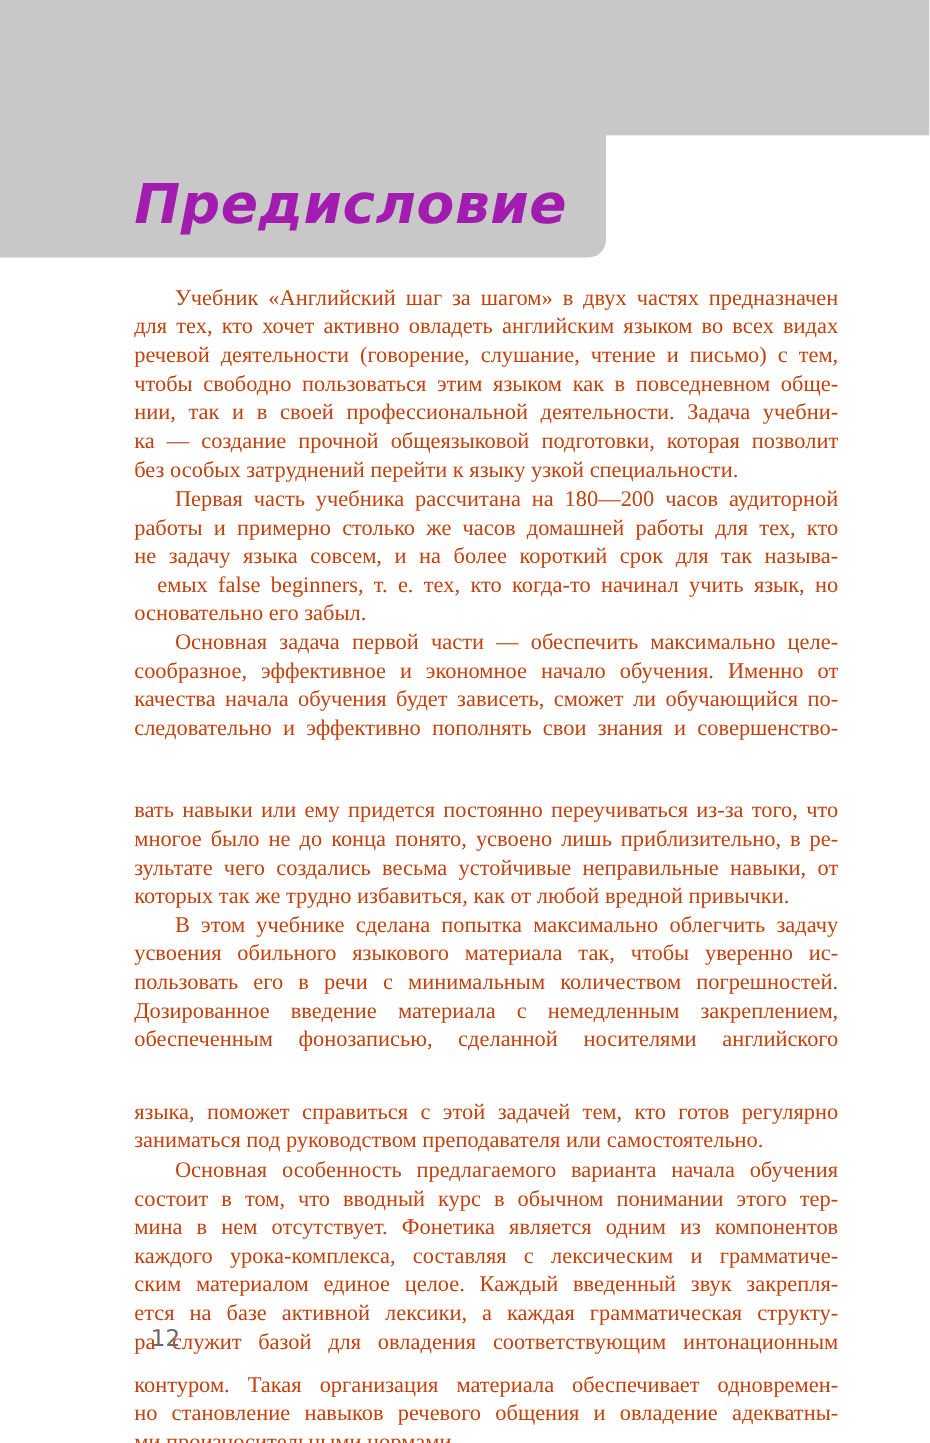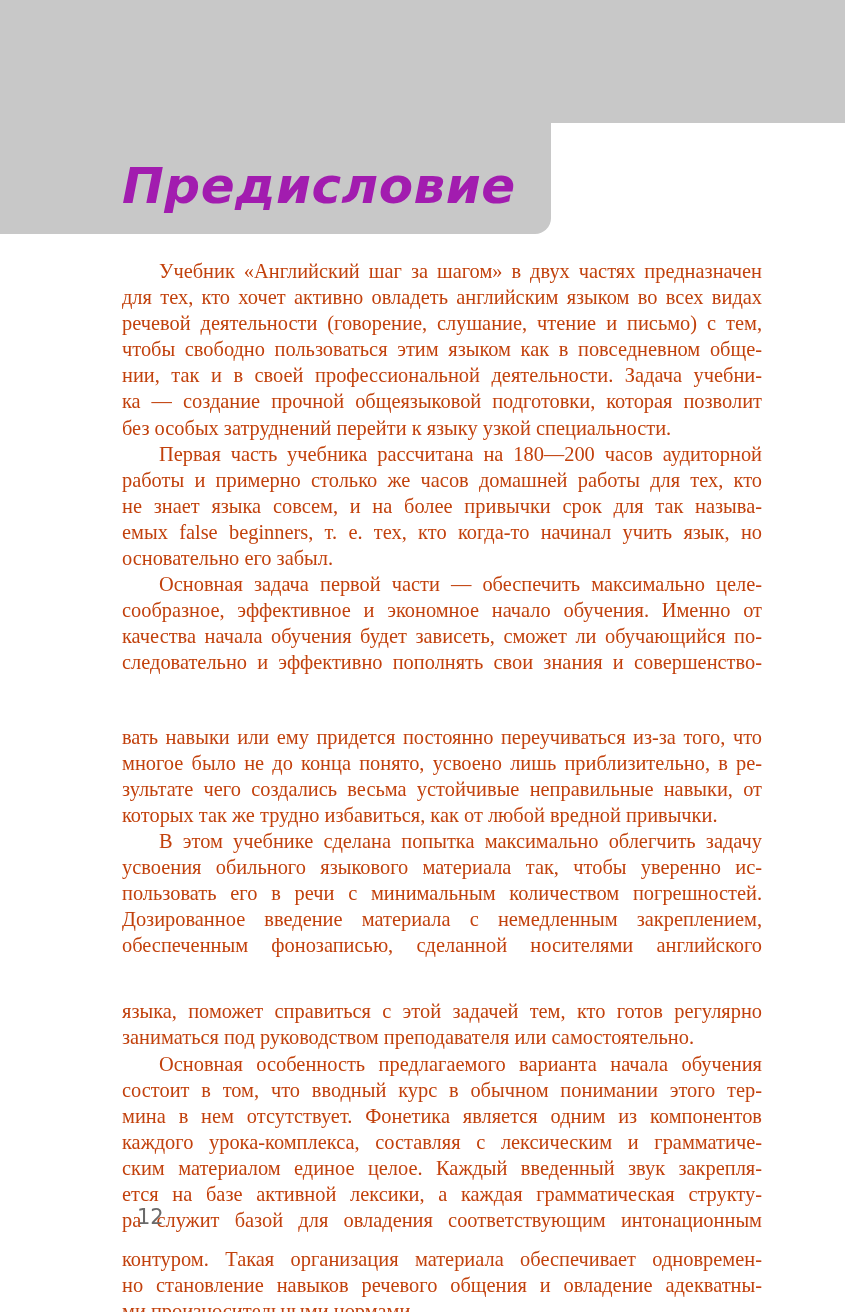--- a/index.html
+++ b/index.html
@@ -25,22 +25,22 @@
       <span class="line" style="display: block; text-align-last: justify;">для тех, кто хочет активно овладеть английским языком во всех видах</span>
       <span class="line" style="display: block; text-align-last: justify;">речевой деятельности (говорение, слушание, чтение и письмо) с тем,</span>
       <span class="line" style="display: block; text-align-last: justify;">чтобы свободно пользоваться этим языком как в повседневном обще-</span>
       <span class="line" style="display: block; text-align-last: justify;">нии, так и в своей профессиональной деятельности. Задача учебни-</span>
       <span class="line" style="display: block; text-align-last: justify;">ка — создание прочной общеязыковой подготовки, которая позволит</span>
       <span class="line last" style="display: block; text-align-last: left;">без особых затруднений перейти к языку узкой специальности.</span>
     </div>
     <div>
       <span class="line" style="padding-left: 37px; display: block; text-align-last: justify;">Первая часть учебника рассчитана на 180—200 часов аудиторной</span>
       <span class="line" style="display: block; text-align-last: justify;">работы и примерно столько же часов домашней работы для тех, кто</span>
-      <span class="line" style="display: block; text-align-last: justify;">не знает языка совсем, и на более привычки срок для так называ-</span>
-      <span class="line" style="display: block; text-align-last: justify;">емых false beginners, т. е. тех, кто когда-то начинал учить язык, но</span>
+      <span class="line" style="display: block; text-align-last: justify;">не задачу языка совсем, и на более короткий срок для так называ-</span>
+      <span class="line" style="display: block; text-align-last: justify; margin-left: 21px;">емых false beginners, т. е. тех, кто когда-то начинал учить язык, но</span>
       <span class="line last" style="display: block; text-align-last: left;">основательно его забыл.</span>
     </div>
     <div>
       <span class="line" style="padding-left: 37px; display: block; text-align-last: justify;">Основная задача первой части — обеспечить максимально целе-</span>
       <span class="line" style="display: block; text-align-last: justify;">сообразное, эффективное и экономное начало обучения. Именно от</span>
       <span class="line" style="display: block; text-align-last: justify;">качества начала обучения будет зависеть, сможет ли обучающийся по-</span>
       <span class="line" style="display: block; text-align-last: justify;">следовательно и эффективно пополнять свои знания и совершенство-</span>
       <span class="line" style="display: block; text-align-last: justify; margin-top: 48px;">вать навыки или ему придется постоянно переучиваться из-за того, что</span>
       <span class="line" style="display: block; text-align-last: justify;">многое было не до конца понято, усвоено лишь приблизительно, в ре-</span>
       <span class="line" style="display: block; text-align-last: justify;">зультате чего создались весьма устойчивые неправильные навыки, от</span>

